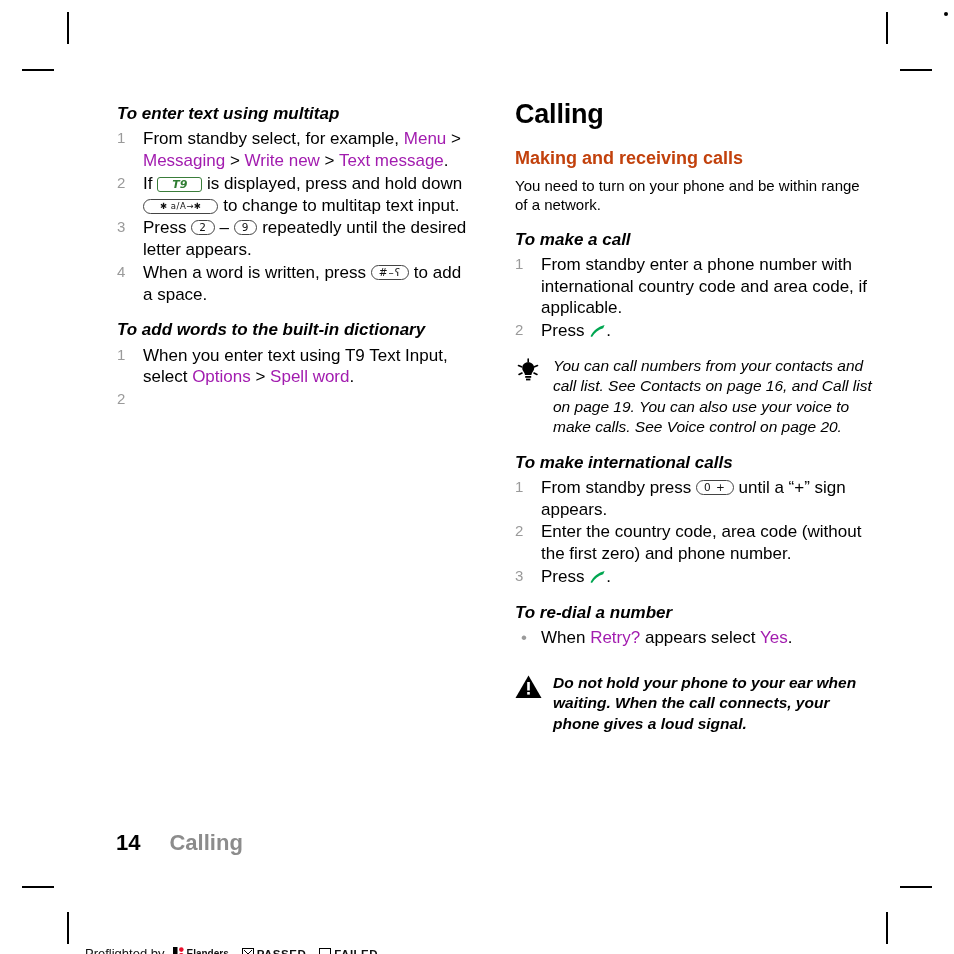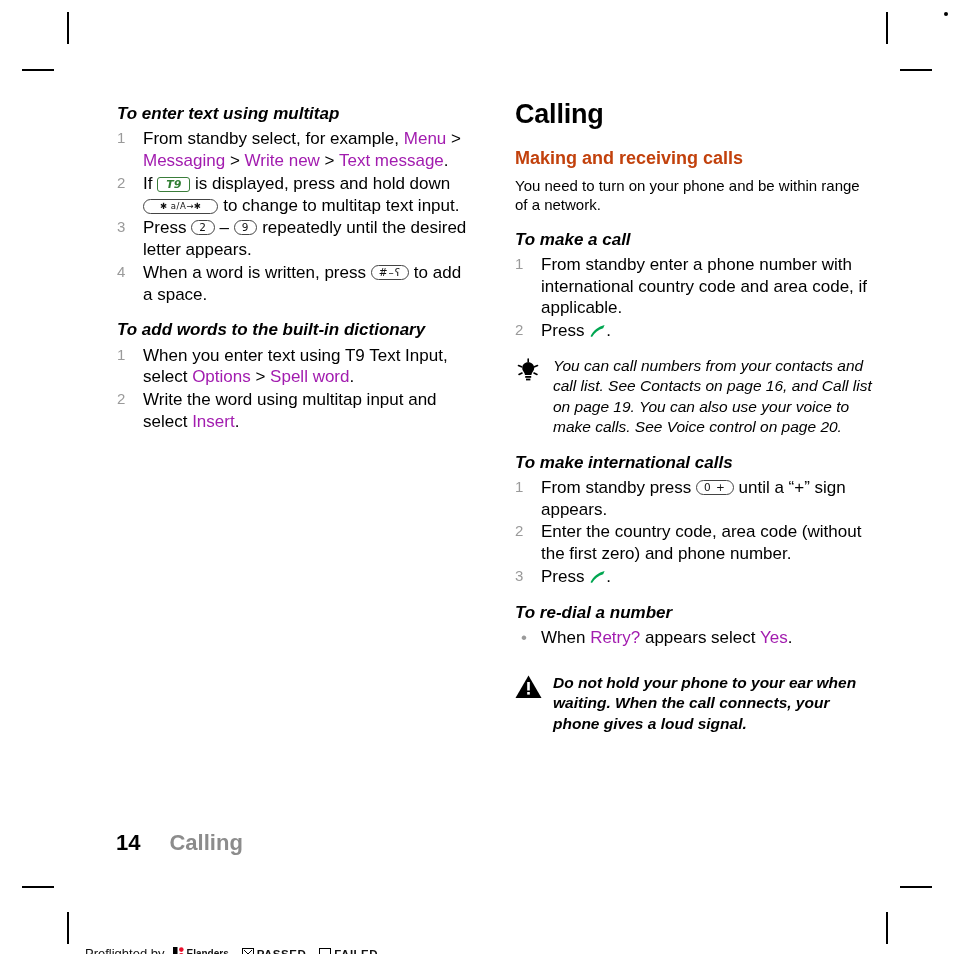--- a/index.html
+++ b/index.html
@@ -130,21 +130,21 @@
   }
   .key.small {
     font-size: 8.5px;
     letter-spacing: 0.5px;
     padding: 0 16px;
   }
   .t9 {
     display: inline-block;
     border: 1px solid #3a7d3a;
     border-radius: 3px;
-    padding: 0 8px;
+    padding: 0 14px;
     font-size: 11px;
     line-height: 13px;
     height: 13px;
     vertical-align: 1px;
     color: #2f7d32;
     font-weight: bold;
     font-style: italic;
     font-family: "DejaVu Sans", sans-serif;
     background: #fff;
   }
@@ -306,23 +306,20 @@
 
     <ol class="steps">
       <li>
         <span class="num">1</span>
         <span>When you enter text using T9 Text Input, select
           <span class="red">Options</span><span class="gt"> &gt; </span><span class="red">Spell word</span><span>.</span>
         </span>
       </li>
       <li>
         <span class="num">2</span>
-        <span>Write the word using multitap input and select
-          <span class="red">Insert</span><span>.</span>
-        </span>
       </li>
     </ol>
   </div>
 
   <div class="col-right">
 
     <h1 class="chapter">Calling</h1>
 
     <h2 class="section">Making and receiving calls</h2>
 

